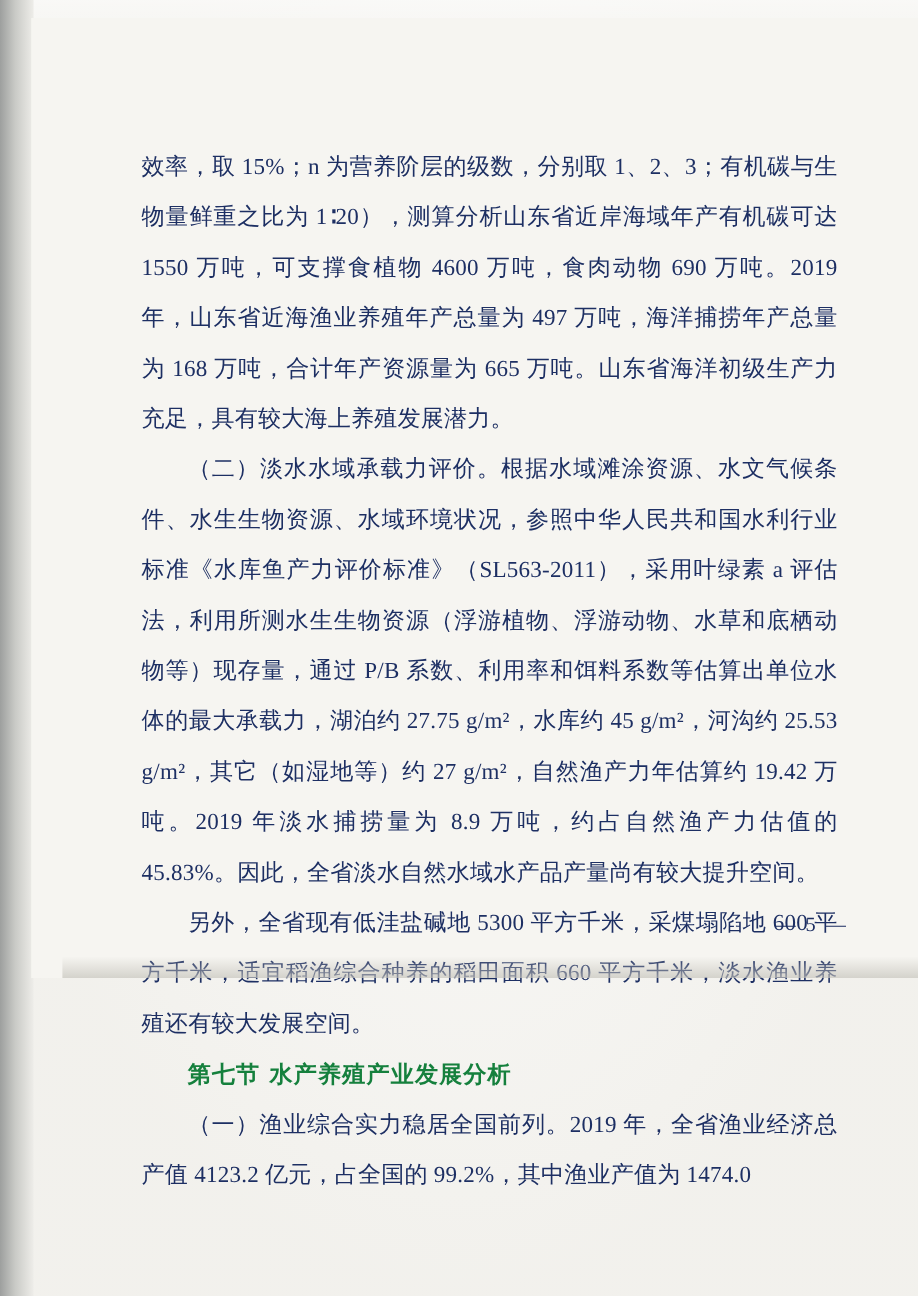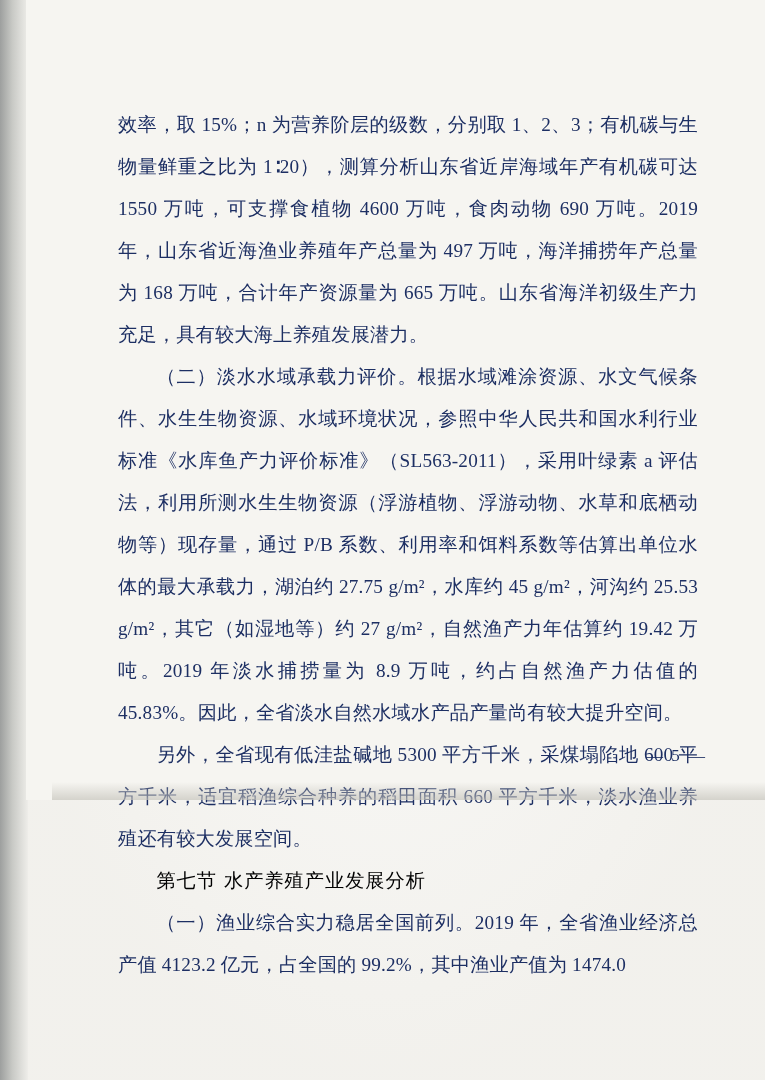--- a/index.html
+++ b/index.html
@@ -28,21 +28,21 @@
     left: 0; top: 0; right: 0; bottom: 0;
     background:
       linear-gradient(90deg, rgba(170,172,170,0.35) 0px, rgba(255,255,255,0) 26px),
       linear-gradient(180deg, rgba(255,255,255,0.55) 0px, rgba(255,255,255,0) 60px),
       radial-gradient(ellipse at 50% 45%, rgba(255,255,255,0.55), rgba(236,234,228,0.15) 70%);
     pointer-events: none;
   }
   #paper {
     position: absolute;
     left: 26px;
-    top: 0;
+    top: 15px;
     width: 739px;
     height: 800px;
     background: #f6f5f1;
   }
   .doc-body {
     position: absolute;
     left: 92px;
     top: 104px;
     width: 580px;
   }
@@ -56,22 +56,22 @@
     letter-spacing: 0.2px;
     font-family: "Liberation Serif", "DejaVu Serif", serif;
   }
   p.indent {
     text-indent: 2em;
   }
   h2.heading {
     margin: 0;
     font-size: 19.2px;
     line-height: 42px;
-    color: #000000;
-    font-weight: normal;
+    color: #15803d;
+    font-weight: bold;
     text-indent: 2em;
     letter-spacing: 1px;
     font-family: "DejaVu Sans", "Liberation Sans", sans-serif;
   }
   h3.subheading {
     margin: 0;
     font-size: 19.2px;
     line-height: 42px;
     color: #1b2a5e;
     font-weight: bold;

